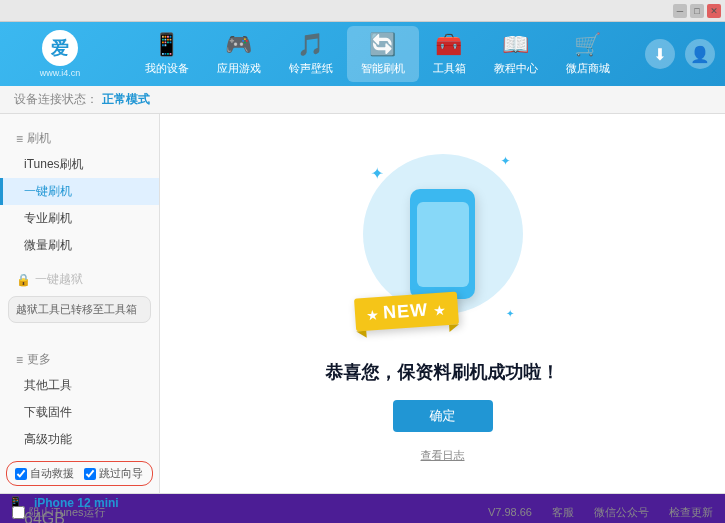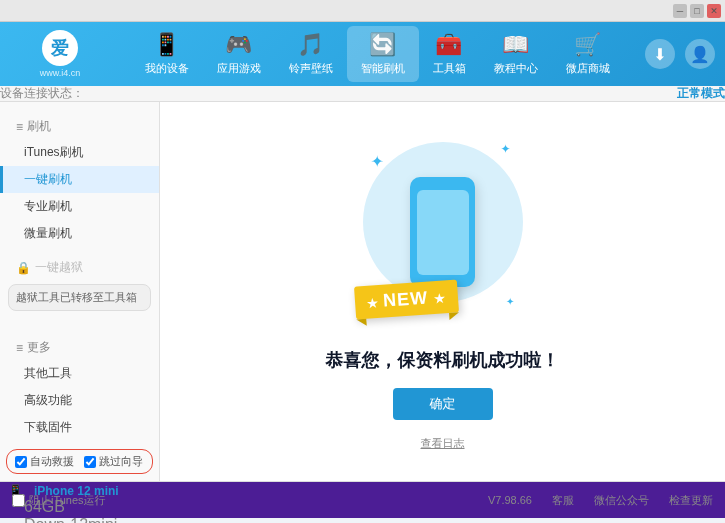--- a/index.html
+++ b/index.html
@@ -72,26 +72,26 @@
     .nav-right-btn {
       width: 30px; height: 30px;
       border-radius: 50%;
       background: rgba(255,255,255,0.3);
       display: flex; align-items: center; justify-content: center;
       color: white; font-size: 16px; cursor: pointer;
     }
 
     
     .status-bar {
-      height: 16px;
+      height: 28px;
       background: #f5f5f5;
       border-bottom: 1px solid #ddd;
       display: flex; align-items: center;
-      padding: 0 0;
-      font-size: 12px; color: #555; justify-content: space-between;
+      padding: 0 14px;
+      font-size: 12px; color: #555;
     }
     .status-bar .label { color: #888; }
     .status-bar .value { color: #2196d4; font-weight: bold; margin-left: 4px; }
 
     
     .main {
       display: flex;
       height: calc(523px - 22px - 64px - 28px - 30px);
     }
 
@@ -310,22 +310,22 @@
     </div>
 
     <div class="sidebar-divider"></div>
 
     <div class="sidebar-section">
       <div class="sidebar-section-title">
         <span>≡</span>
         <span>更多</span>
       </div>
       <div class="sidebar-item">其他工具</div>
+      <div class="sidebar-item">下载固件</div>
       <div class="sidebar-item">高级功能</div>
-      <div class="sidebar-item">下载固件</div>
     </div>
 
     <div style="flex:1;"></div>
 
     <div style="border: 1px solid #e74c3c; border-radius: 11px; margin: 4px 6px;">
       <div class="checkbox-row">
         <label class="checkbox-item">
           <input type="checkbox" checked="" style="">
           <span>自动救援</span>
         </label>

